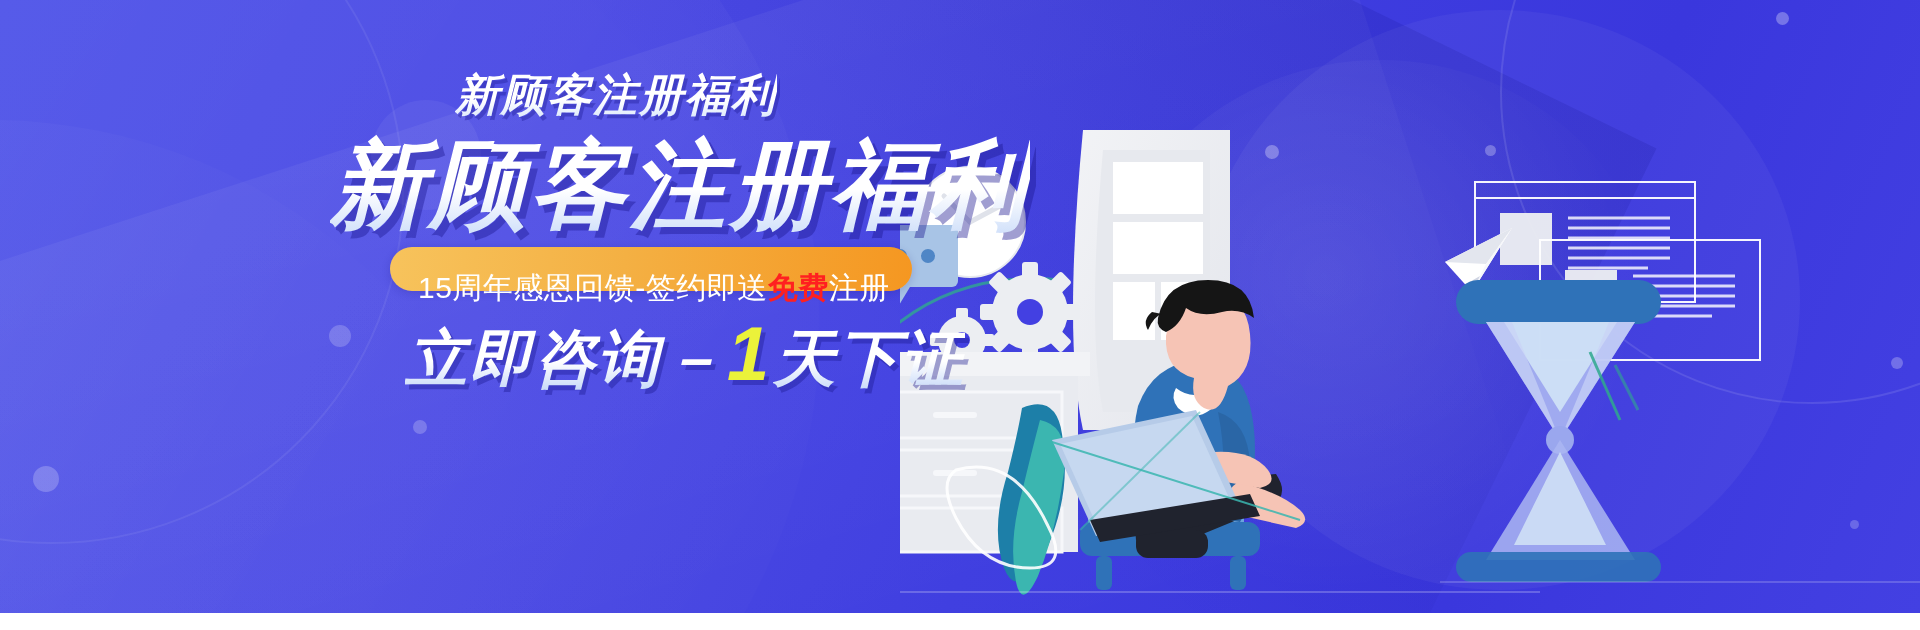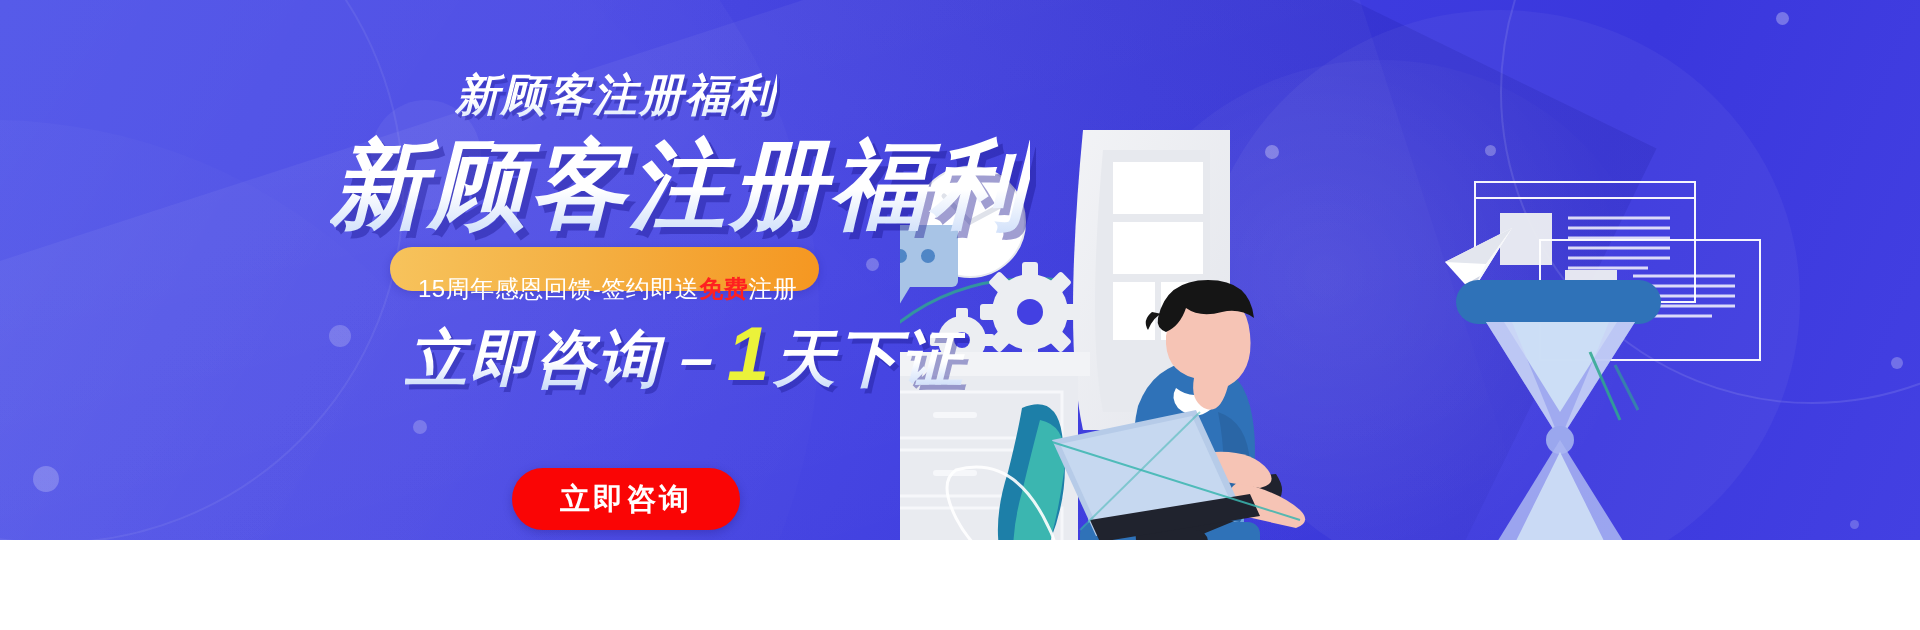--- a/index.html
+++ b/index.html
@@ -1,20 +1,20 @@
 <!DOCTYPE html>
 <html><head>
 <meta charset="utf-8">
 <style>
   html,body{margin:0;padding:0;background:#fff;}
   body{font-family:"Liberation Sans","DejaVu Sans",sans-serif;}
 
   .banner{
     position:relative;
-    width:1920px;height:540px;
+    width:1920px;height:613px;
     overflow:hidden;
     background:linear-gradient(112deg,#4d52e8 0%,#4b4ae4 28%,#3f3ee0 55%,#3a37dd 78%,#4340e2 100%);
   }
 
   
   .bg-layer{position:absolute;inset:0;overflow:hidden;}
 
   .swoosh-left{
     position:absolute;left:-380px;top:-260px;
     width:1200px;height:1180px;border-radius:50%;
@@ -91,21 +91,21 @@
     position:absolute;left:390px;top:247px;
     height:44px;
     padding:0 22px 0 28px;
     display:flex;align-items:center;
     border-radius:22px;
     background:linear-gradient(95deg,#f7c35c 0%,#f4b043 45%,#f59721 100%);
     box-shadow:0 2px 8px rgba(20,16,110,.18);
     white-space:nowrap;
   }
   .pill span{
-    font-size:24px;color:#ffffff;letter-spacing:.5px;margin-top:39px;
+    font-size:30px;color:#ffffff;letter-spacing:.5px;margin-top:39px;
   }
   .pill .free{color:#ff2020;font-weight:bold;}
 
   .line3{
     position:absolute;left:405px;top:310px;
     font-size:62px;font-weight:bold;font-style:italic;
     letter-spacing:2px;
     white-space:nowrap;
   }
   .line3 .w{
@@ -340,18 +340,15 @@
     <div class="pill">
       <span>15周年感恩回馈-签约即送</span>
         <span class="free">免费</span>
         <span>注册</span>
     </div>
 
     <div class="line3">
       <span class="w">立即咨询－</span><span class="num">1</span><span class="w">天下证</span>
     </div>
 
-    <div class="cta">
-      <span>立即咨询</span>
-    </div>
 
   </div>
 </div>
 
 </body></html>

